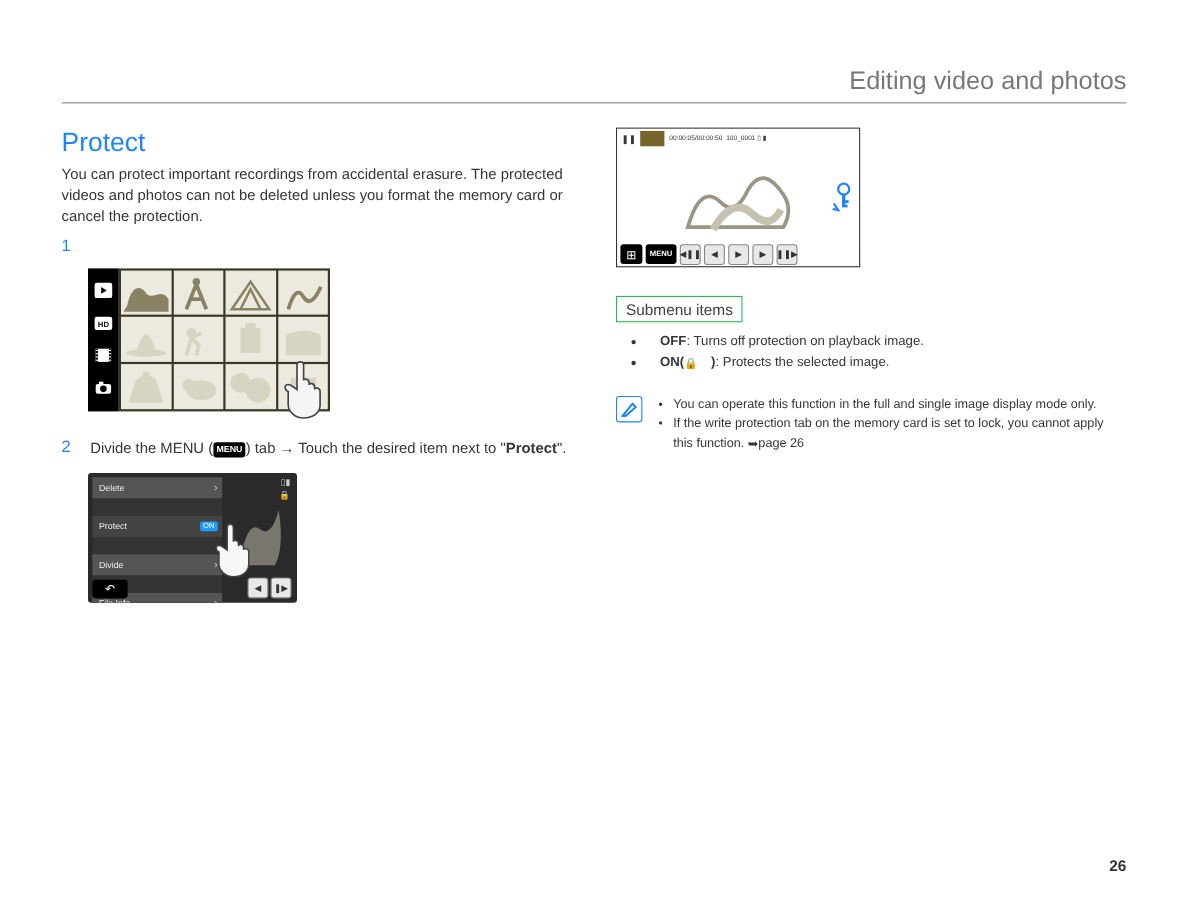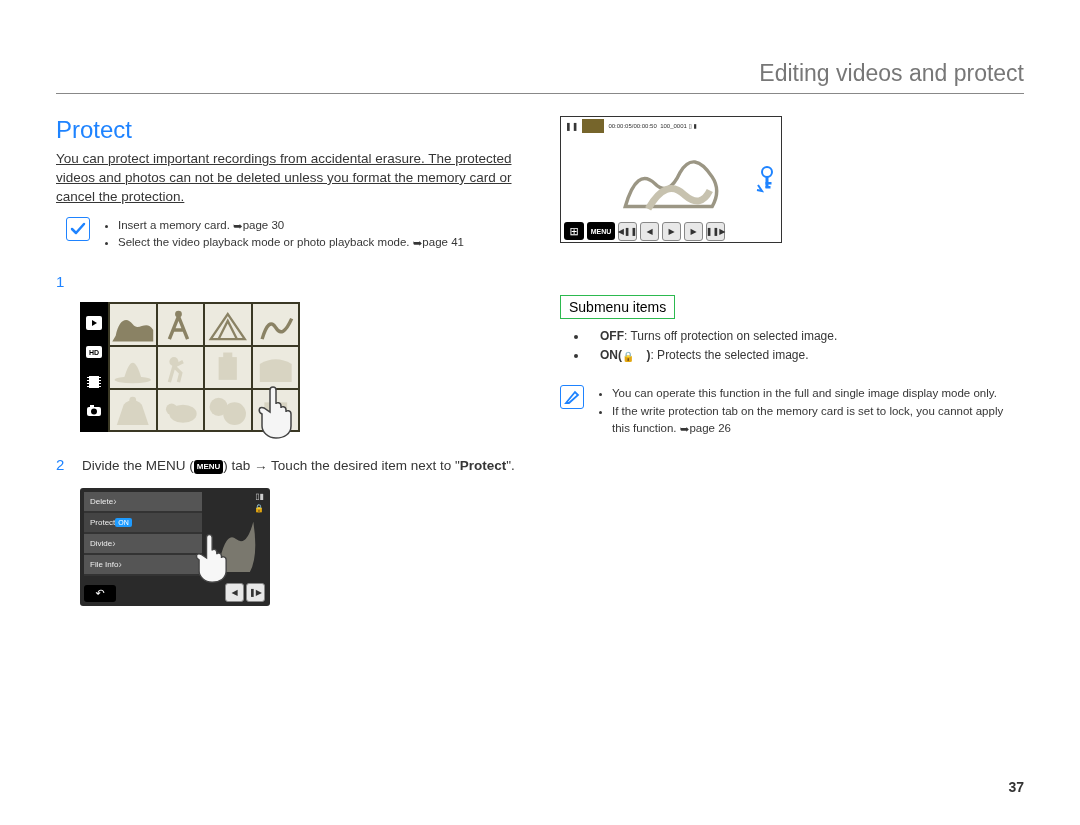--- a/index.html
+++ b/index.html
@@ -44,21 +44,20 @@
   h1.section-title {
     color: #1e83ff;
     font-size: 24px;
     font-weight: 500;
     margin: 0 0 6px 0;
   }
   .intro {
     font-size: 13.5px;
     line-height: 1.4;
     margin-bottom: 8px;
-    text-decoration: underline;
   }
   .check-note {
     display: flex;
     gap: 10px;
     align-items: flex-start;
     margin: 10px 0 22px 10px;
   }
   .check-icon {
     width: 22px;
     height: 22px;
@@ -162,23 +161,24 @@
   }
   .menu-list {
     position: absolute;
     left: 4px; top: 4px;
     width: 118px;
     background: #333;
   }
   .menu-item {
     height: 19px;
     background: #555;
-    margin-bottom: 2px;
-    display: flex;
-    align-items: center;
+    margin-bottom: 16px;
+    display: flex;
+    align-items: center;
+    justify-content: space-between;
     padding: 0 4px 0 6px;
     font-size: 8px;
     color: #eee;
   }
   .menu-item .chev { color: #ccc; font-size: 10px; }
   .menu-item.sel { background: #444; }
   .on-badge {
     background: #1e9bff;
     color: #fff;
     font-size: 7px;
@@ -295,23 +295,22 @@
     justify-content: center;
   }
 
   
   .submenu-box {
     display: inline-block;
     background: #fff;
     border: 1.5px solid #2cb94f;
     padding: 3px 8px;
     font-size: 14px;
-    color: #000000;
+    color: #404040;
     margin-bottom: 8px;
-    margin-top: 26px;
   }
   .submenu-list {
     list-style: disc;
     padding-left: 28px;
     margin: 0 0 20px 0;
     font-size: 12px;
     line-height: 1.6;
   }
   .submenu-list .b { font-weight: bold; margin-left: 12px; }
   .lock-inline {
@@ -320,43 +319,28 @@
     font-size: 10px;
     vertical-align: -1px;
   }
 
   .arrow-ref { display:inline-block; transform: translateY(1px);}
 </style>
 </head>
 <body>
 
 <div class="page">
-  <div class="chapter-title">Editing videos and protect</div>
+  <div class="chapter-title">Editing video and photos</div>
 
   <div class="columns">
 
     <div class="col">
       <h1 class="section-title">Protect</h1>
       <div class="intro">You can protect important recordings from accidental erasure. The protected videos and photos can not be deleted unless you format the memory card or cancel the protection.</div>
 
-      <div class="check-note">
-        <div class="check-icon">
-          <svg viewBox="0 0 16 16">
-              <path d="M2 8 L6 12 L14 3" stroke="#1e83ff" stroke-width="2.5" fill="none" stroke-linecap="round" stroke-linejoin="round"></path>
-            </svg>
-        </div>
-        <ul class="note-list">
-          <li>
-            <span>Insert a memory card. </span><span class="arrow-ref">➥</span><span>page 30</span>
-          </li>
-          <li>
-            <span>Select the video playback mode or photo playback mode. </span><span class="arrow-ref">➥</span><span>page 41</span>
-          </li>
-        </ul>
-      </div>
 
       <div class="step-row">
         <div class="step-num">1</div>
       </div>
 
       <div class="screen1">
         <div class="screen1-sidebar">
           <div class="side-icon">
             <svg viewBox="0 0 18 18">
                 <rect x="1" y="2" width="16" height="14" rx="2" fill="#fff"></rect>
@@ -526,21 +510,21 @@
           <div class="pb-btn">◀</div>
           <div class="pb-btn">▶</div>
           <div class="pb-btn">▶</div>
           <div class="pb-btn">❚❚▶</div>
         </div>
       </div>
 
       
       <div class="submenu-box">Submenu items</div>
       <ul class="submenu-list">
-        <li><span class="b">OFF</span><span>: Turns off protection on selected image.</span></li>
+        <li><span class="b">OFF</span><span>: Turns off protection on playback image.</span></li>
         <li><span class="b">ON(</span><span class="lock-inline">🔒</span><span class="b">)</span><span>: Protects the selected image.</span></li>
       </ul>
 
       
       <div class="check-note" style="margin-left:0;">
         <div class="check-icon">
           <svg viewBox="0 0 16 16">
               <path d="M2 14 L11 3 L14 6 L5 14 L2 14 Z" fill="none" stroke="#1e83ff" stroke-width="1.8"></path>
               <path d="M2 14 L5 14" stroke="#1e83ff" stroke-width="1.8"></path>
             </svg>
@@ -548,14 +532,14 @@
         <ul class="note-list">
           <li>You can operate this function in the full and single image display mode only.</li>
           <li>
             <span>If the write protection tab on the memory card is set to lock, you cannot apply this function. </span><span class="arrow-ref">➥</span><span>page 26</span>
           </li>
         </ul>
       </div>
     </div>
   </div>
 
-  <div class="page-number">37</div>
+  <div class="page-number">26</div>
 </div>
 
 </body></html>

